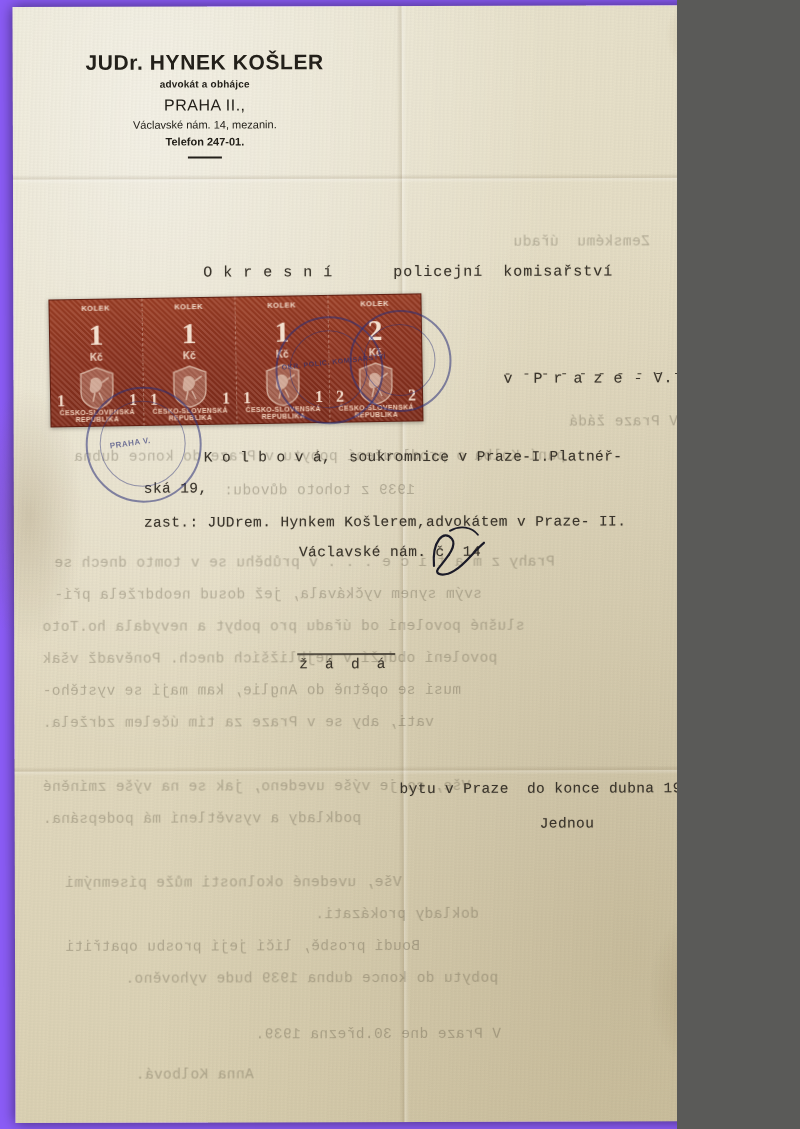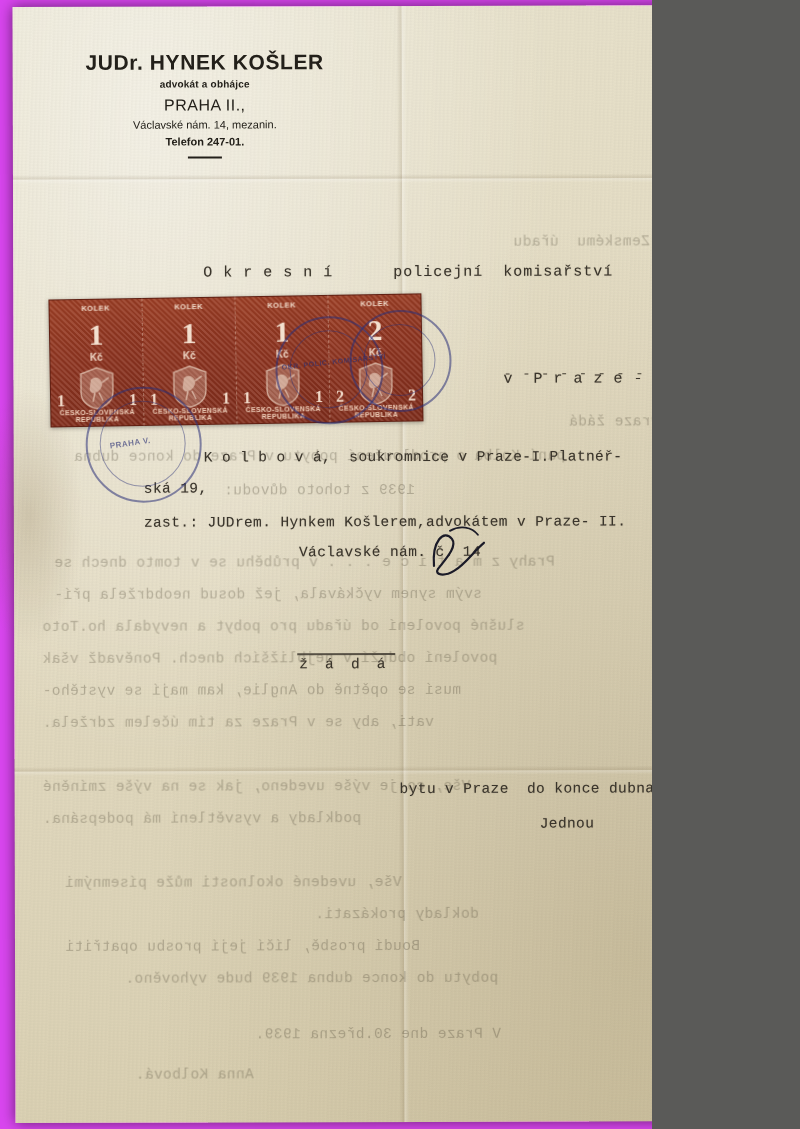--- a/index.html
+++ b/index.html
@@ -8,21 +8,22 @@
     background: #5a5a58;
   }
   body {
     font-family: "Liberation Sans", sans-serif;
   }
   .page {
     position: relative;
     width: 652px;
     height: 1129px;
     overflow: hidden;
-    background: #d946ef;
+    background: #8b5cf6;
+    padding-left: 25px;
   }
   
   .paper {
     position: absolute;
     left: 14px;
     top: 6px;
     width: 772px;
     height: 1116px;
     background:
       radial-gradient(ellipse at 18% 10%, rgba(255,255,255,0.50) 0%, rgba(255,255,255,0.0) 45%),

